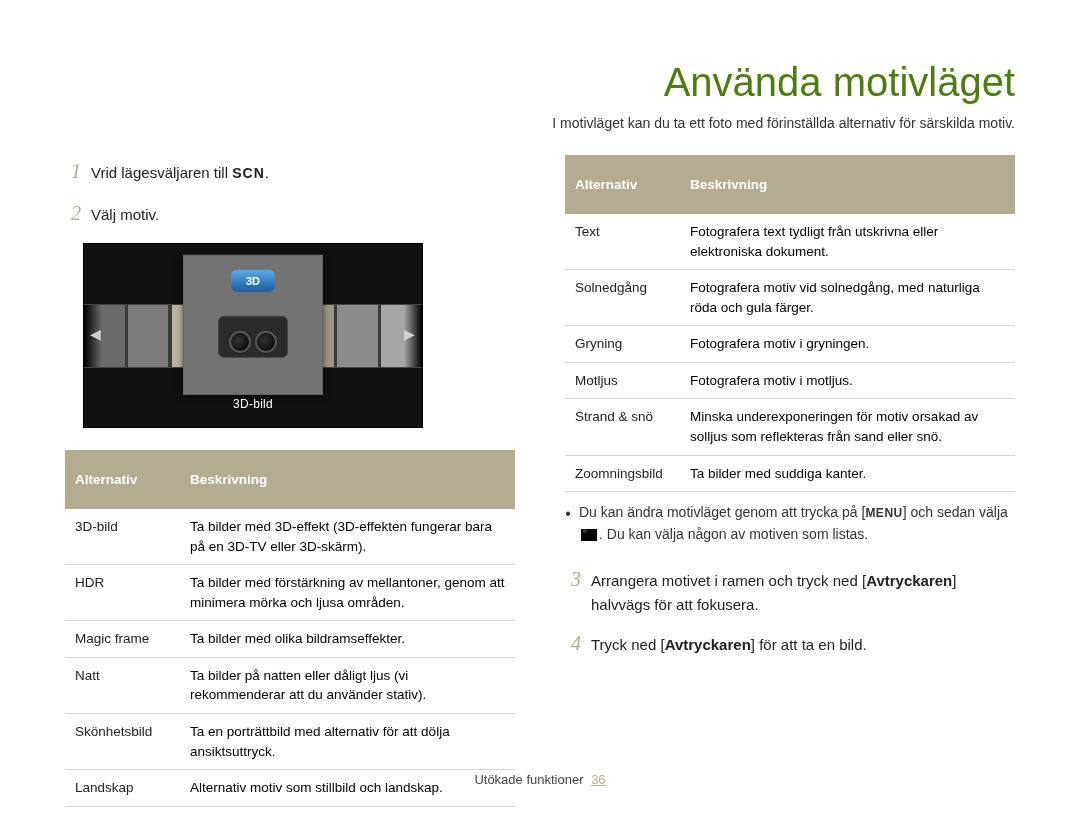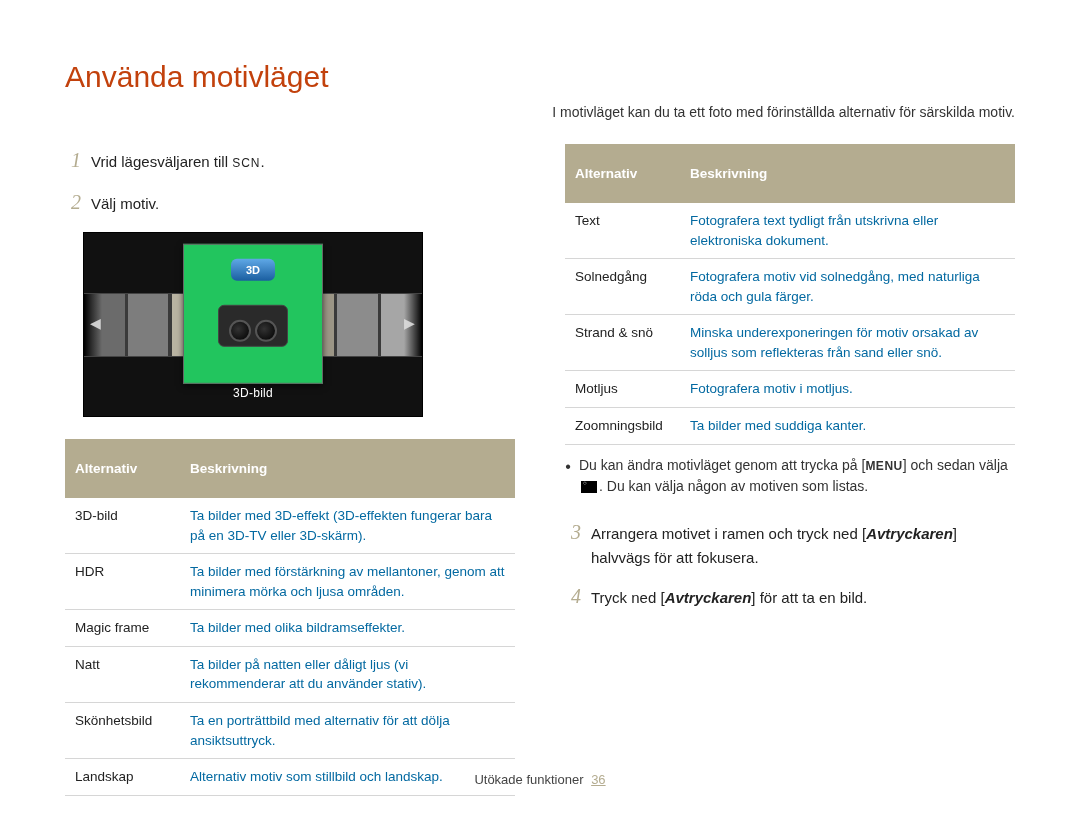--- a/index.html
+++ b/index.html
@@ -11,24 +11,25 @@
     background: #ffffff;
     font-family: Arial, Helvetica, sans-serif;
     font-size: 14px;
     color: #333;
     position: relative;
   }
   .page {
     padding: 60px 65px 40px 65px;
   }
   .title {
-    color: #c2410c;
-    font-size: 30px;
+    color: #4d7c0f;
+    font-size: 40px;
     font-weight: 400;
     margin: 0 0 10px 0;
+    text-align: right;
   }
   .intro {
     font-size: 14px;
     color: #333;
     margin: 0 0 24px 0;
     text-align: right;
   }
   .columns {
     display: flex;
     gap: 50px;
@@ -52,31 +53,31 @@
     width: 16px;
     text-align: right;
     flex-shrink: 0;
   }
   .steptext {
     font-size: 15px;
     color: #222;
   }
   .scn {
     font-family: Arial, sans-serif;
-    font-weight: 400;
+    font-weight: 700;
     letter-spacing: 1px;
-    font-size: 12px;
+    font-size: 14px;
   }
   .menu-label {
     font-weight: 700;
     font-size: 12px;
     letter-spacing: 0.5px;
     margin-top: 32px;
   }
-  .bold { font-weight: 700; font-style: italic; }
+  .bold { font-weight: 700; }
   .screen {
     width: 340px;
     height: 185px;
     background: #111;
     margin: 14px 0 22px 18px;
     position: relative;
     overflow: hidden;
     border: 1px solid #000;
   }
   .strip {
@@ -100,21 +101,21 @@
     top: 0; bottom: 0;
     width: 18px;
   }
   .strip::before { left: 0; background: linear-gradient(to right, #000, transparent); }
   .strip::after  { right: 0; background: linear-gradient(to left, #000, transparent); }
   .center-tile {
     position: absolute;
     left: 50%; top: 50%;
     width: 140px; height: 140px;
     transform: translate(-50%, -58%);
-    background: #22c55e;
+    background: #737373;
     border: 1px solid #666;
     box-shadow: 0 2px 6px rgba(0,0,0,0.6);
   }
   .center-tile .top3d {
     position: absolute;
     top: 14px; left: 50%;
     transform: translateX(-50%);
     width: 44px; height: 22px;
     border-radius: 6px;
     background: linear-gradient(#5fa8e6, #1a5ea0);
@@ -174,21 +175,21 @@
     font-weight: 700;
     text-align: left;
     padding: 22px 10px;
   }
   table.opt th:first-child { width: 115px; }
   table.opt td {
     padding: 8px 10px;
     vertical-align: top;
     border-bottom: 1px solid #d6d6d6;
     line-height: 1.45;
-    color: #0369a1;
+    color: #000000;
   }
   table.opt td:first-child { color: #222; }
   .note-row {
     display: flex;
     gap: 8px;
     align-items: flex-start;
     margin: 6px 0 18px 0;
     line-height: 1.55;
   }
   .note-row .bullet {
@@ -303,26 +304,30 @@
         <tbody>
           <tr>
             <td>Text</td>
             <td>Fotografera text tydligt från utskrivna eller elektroniska dokument.</td>
           </tr>
           <tr>
             <td>Solnedgång</td>
             <td>Fotografera motiv vid solnedgång, med naturliga röda och gula färger.</td>
           </tr>
           <tr>
+            <td>Gryning</td>
+            <td>Fotografera motiv i gryningen.</td>
+          </tr>
+          <tr>
+            <td>Motljus</td>
+            <td>Fotografera motiv i motljus.</td>
+          </tr>
+          <tr>
             <td>Strand &amp; snö</td>
             <td>Minska underexponeringen för motiv orsakad av solljus som reflekteras från sand eller snö.</td>
-          </tr>
-          <tr>
-            <td>Motljus</td>
-            <td>Fotografera motiv i motljus.</td>
           </tr>
           <tr>
             <td>Zoomningsbild</td>
             <td>Ta bilder med suddiga kanter.</td>
           </tr>
         </tbody>
       </table>
 
       <div class="note-row">
         <span class="bullet">•</span>

